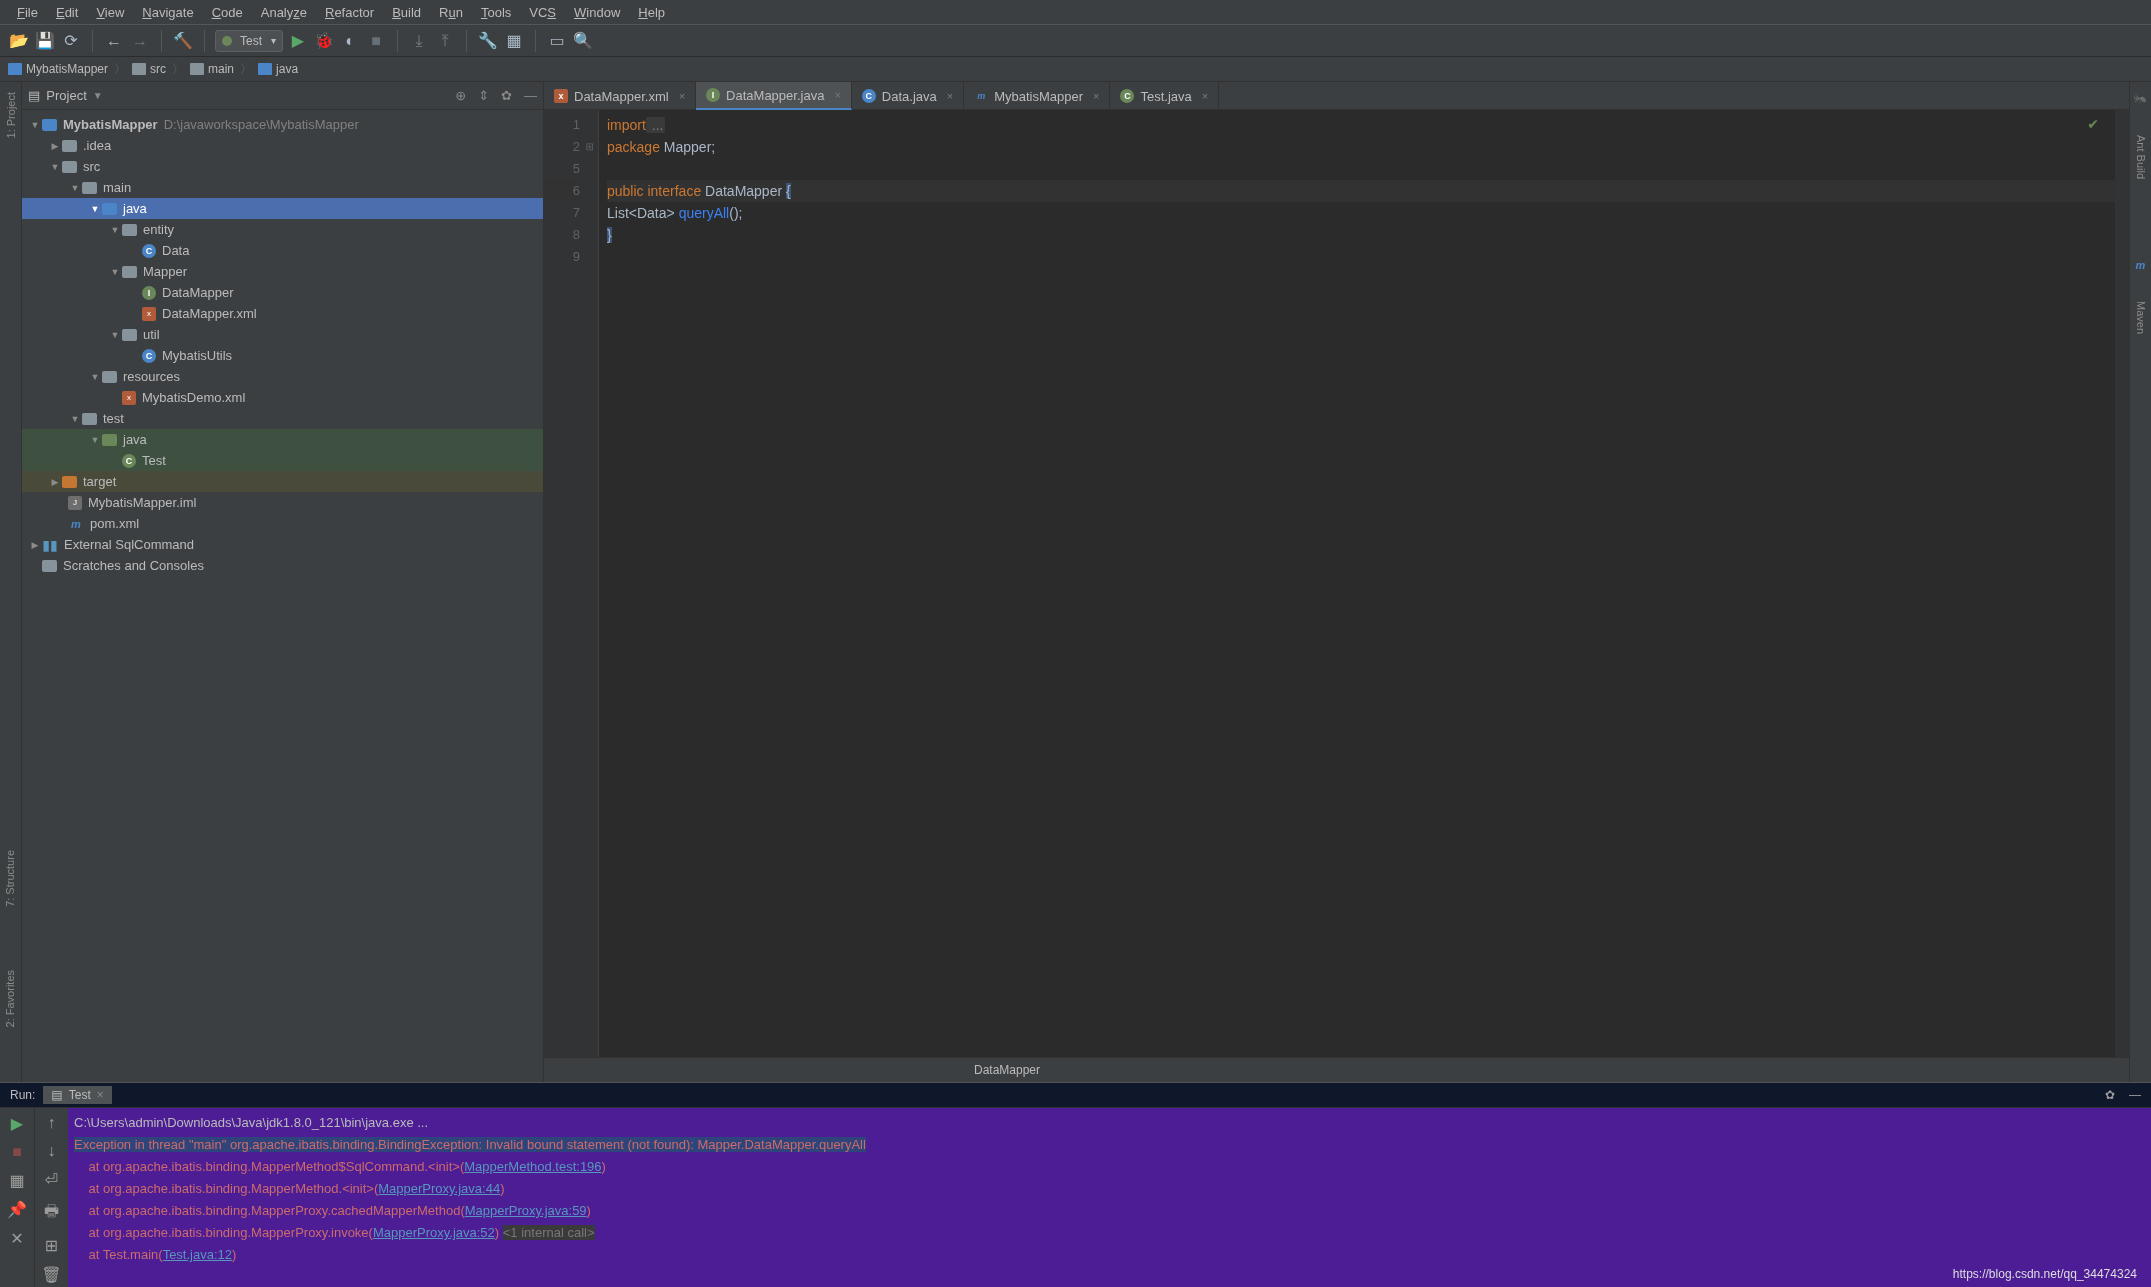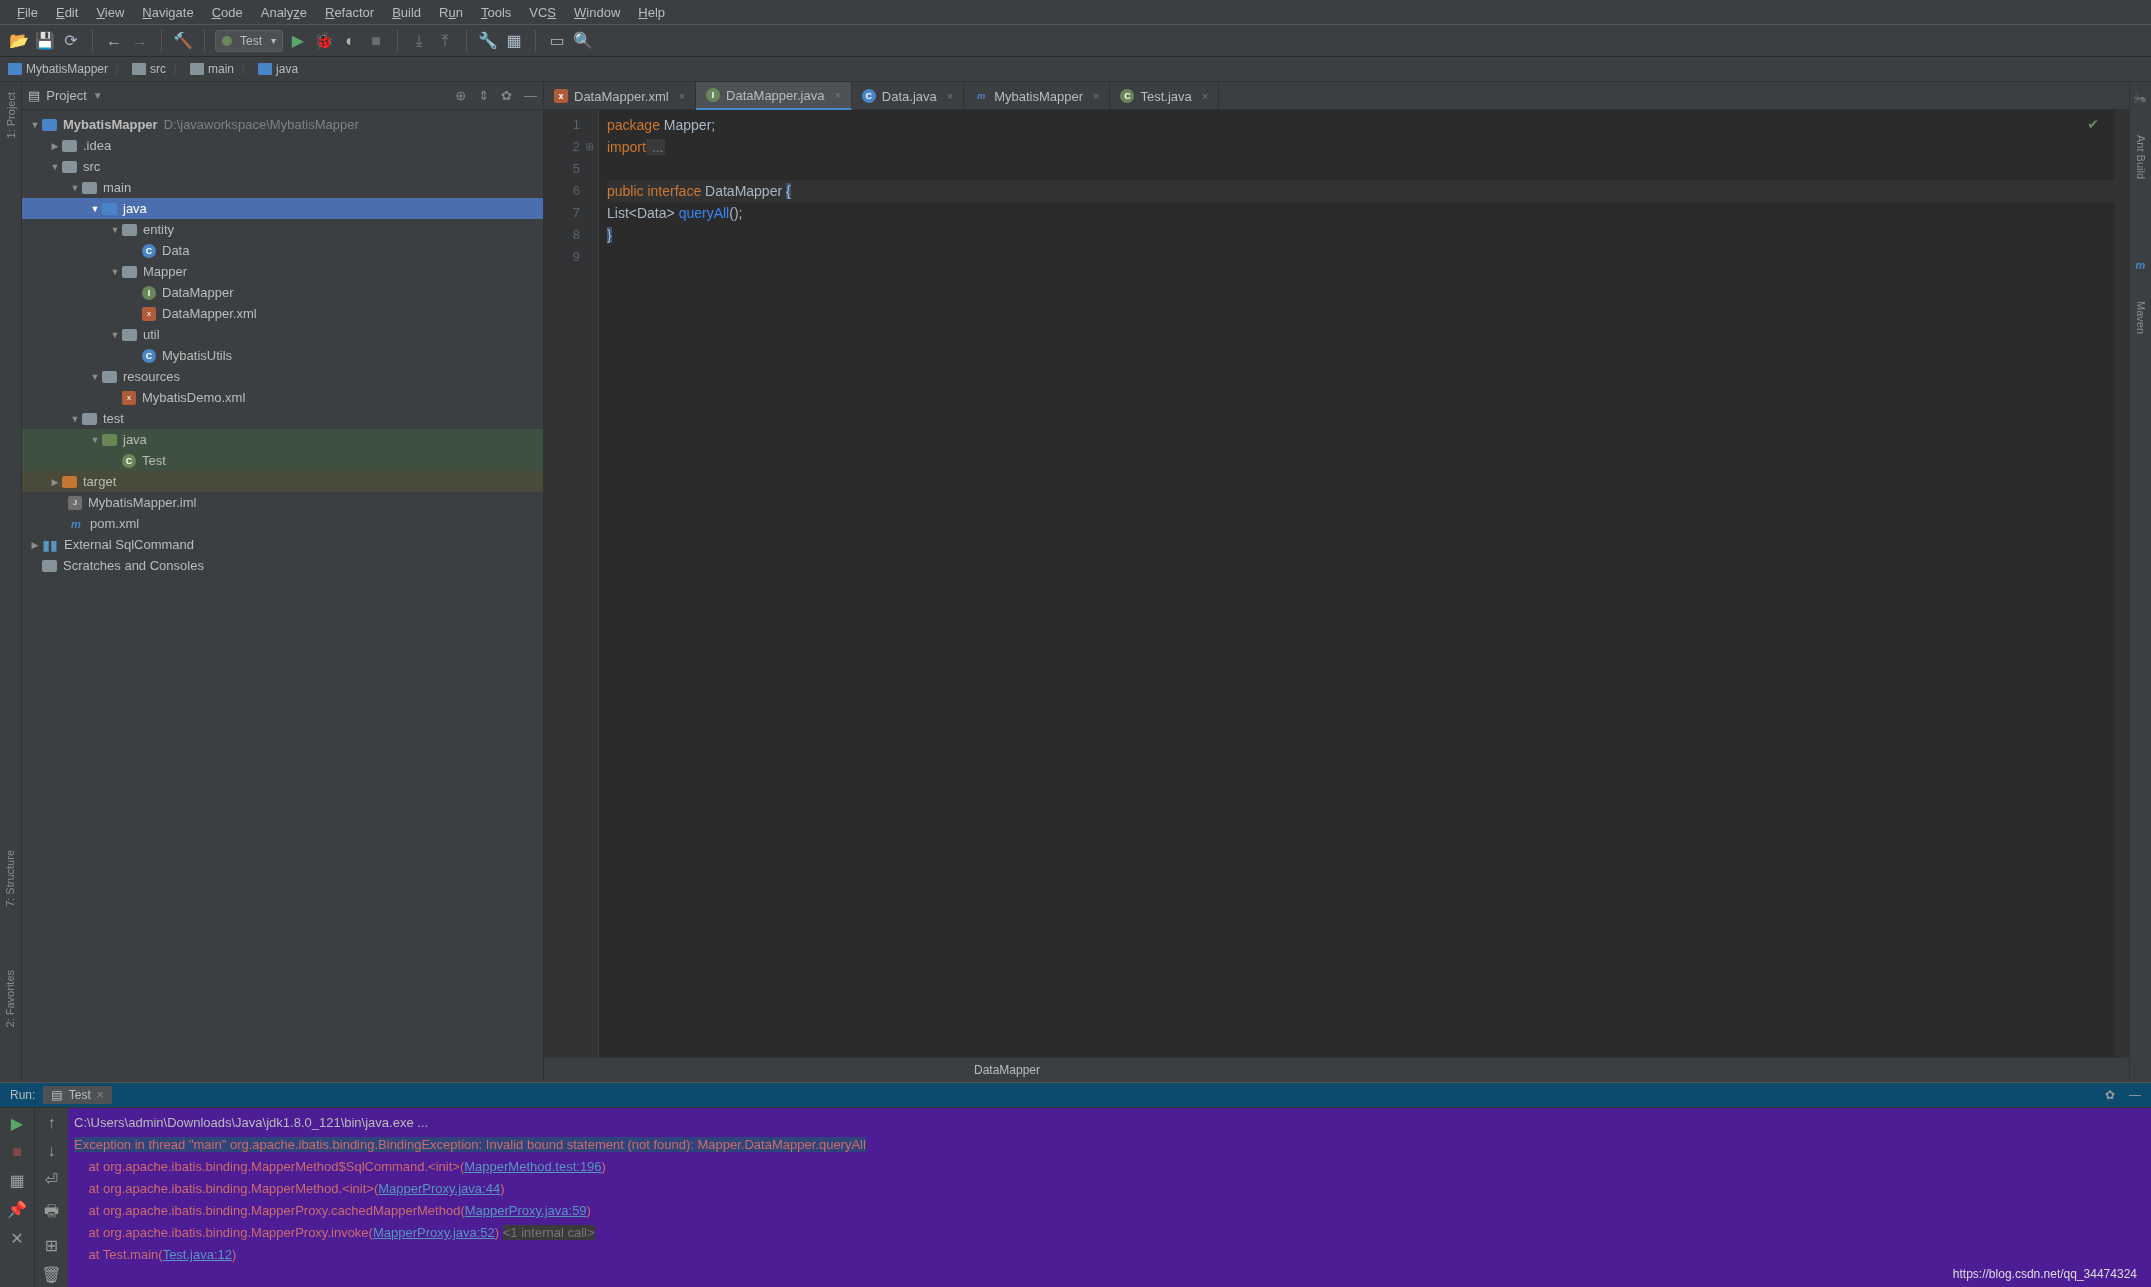--- a/index.html
+++ b/index.html
@@ -92,21 +92,21 @@
   .cname { color:#a9b7c6; }
   .brace { color:#a9b7c6; }
   .bracehl { background:#3c5478; }
   .meth { color:#3b82f6; }
   .code-right-stripe { width:14px; background:#313335; }
   .code-check { position:absolute; right:30px; top:6px; color:#6a8759; font-size:14px; }
   .editor-status { height:25px; background:#3c3f41; border-top:1px solid #323232; padding-left:430px; font-size:12px; color:#bbbbbb; display:flex; align-items:center; }
 
   
   .run-panel { height:205px; background:#2b2b2b; border-top:1px solid #555; display:flex; }
-  .run-header { position:absolute; height:25px; width:100%; background:#0c4a6e; border-bottom:1px solid #323232; display:flex; align-items:center; padding:0 10px; font-size:12px; }
+  .run-header { position:absolute; height:25px; width:100%; background:#0f172a; border-bottom:1px solid #323232; display:flex; align-items:center; padding:0 10px; font-size:12px; }
   .run-header .rh-right { margin-left:auto; display:flex; gap:14px; color:#888; }
   .run-tab { display:flex; align-items:center; gap:6px; background:#4e5254; padding:2px 8px; border-radius:0; margin-left:8px;}
   .run-tab .close { color:#888; }
 
   .run-wrap { position:relative; width:100%; }
   .run-body { position:absolute; top:25px; bottom:0; left:0; right:0; display:flex; }
   .run-left-tools { width:34px; background:#3c3f41; display:flex; flex-direction:column; align-items:center; padding-top:6px; gap:10px; color:#9c9c9c; }
   .run-left-tools2 { width:34px; background:#3c3f41; display:flex; flex-direction:column; align-items:center; padding-top:6px; gap:10px; color:#9c9c9c; border-left:1px solid #323232;}
   .console { flex:1; background:#4c1d95; font-family:'Consolas', monospace; font-size:13px; line-height:22px; padding:4px 6px; overflow:hidden; color:#bbbbbb; }
   .console .cl { white-space:pre; }
@@ -380,22 +380,22 @@
       <div class="gutter">
         <div class="gline">1</div>
         <div class="gline"><span>2</span><span class="fold">⊞</span></div>
         <div class="gline">5</div>
         <div class="gline" style="background:#323232">6</div>
         <div class="gline">7</div>
         <div class="gline">8</div>
         <div class="gline">9</div>
       </div>
       <div class="code">
+        <div class="line"><span class="kw">import</span><span class="gray"> ...</span></div>
         <div class="line"><span class="kw">package</span><span class="plain"> Mapper</span><span class="plain">;</span></div>
-        <div class="line"><span class="kw">import</span><span class="gray"> ...</span></div>
         <div class="line"></div>
         <div class="line hl-line"><span class="kw">public </span><span class="kw">interface </span><span class="cname">DataMapper </span><span class="brace bracehl">{</span></div>
         <div class="line"><span class="plain">    List</span><span class="plain">&lt;Data&gt; </span><span class="meth">queryAll</span><span class="plain">();</span></div>
         <div class="line"><span class="brace bracehl">}</span></div>
         <div class="line"></div>
       </div>
       <div class="code-right-stripe"></div>
     </div>
     <div class="editor-status">DataMapper</div>
   </div>

